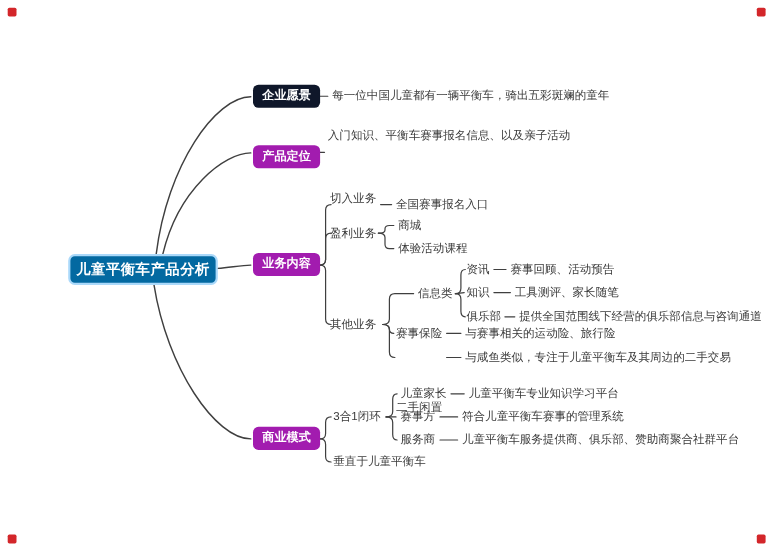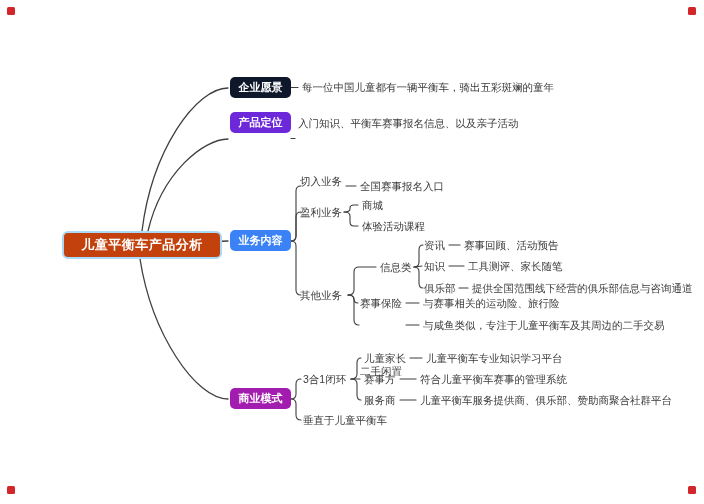--- a/index.html
+++ b/index.html
@@ -3,21 +3,21 @@
 <meta charset="utf-8">
 <style>
   html,body{margin:0;padding:0;background:#fff;}
   .stage{position:relative;width:704px;height:504px;background:#ffffff;overflow:hidden;
          font-family:"Liberation Sans","DejaVu Sans",sans-serif;}
   svg.wires{position:absolute;left:0;top:0;pointer-events:none;}
   svg.wires path{fill:none;stroke:#3f3f3f;stroke-width:1.1;stroke-linecap:round;}
   svg.wires path.trunk{stroke-width:1.3;}
 
   .node{position:absolute;box-sizing:border-box;text-align:right;}
-  .root{width:160px;height:28px;background:#c2410c;border:2px solid #ABD9FA;border-radius:6px;
+  .root{width:136px;height:28px;background:#0369a1;border:2px solid #ABD9FA;border-radius:6px;
         color:#fff;font-size:13px;font-weight:bold;text-align:center;line-height:24px;
         letter-spacing:.5px;white-space:nowrap;}
   .pill{width:61px;height:21px;border-radius:5px;color:#fff;font-size:11px;font-weight:bold;
         text-align:center;line-height:21px;white-space:nowrap;}
   .t{height:14px;line-height:14px;font-size:10.5px;color:#3a3a3a;white-space:nowrap;}
   .tblock{font-size:10.5px;color:#3a3a3a;line-height:15.5px;white-space:nowrap;}
 
   .corner{position:absolute;width:8px;height:8px;background:#d3262a;border-radius:1.5px;}
 </style>
 </head>
@@ -64,22 +64,22 @@
   </svg>
 
   <div class="corner" style="left:7px;top:7px;"></div>
   <div class="corner" style="left:688px;top:7px;"></div>
   <div class="corner" style="left:7px;top:486px;"></div>
   <div class="corner" style="left:688px;top:486px;"></div>
 
   <div class="node root" style="left:62px;top:231px;">儿童平衡车产品分析</div>
 
   <div class="node pill" style="left: 230px; top: 77px; background: #0f172a;">企业愿景</div>
-  <div class="node pill" style="left: 230px; top: 112px; background: #6d28d9;">产品定位</div>
-  <div class="node pill" style="left: 230px; top: 230px; background: #3b82f6;">业务内容</div>
+  <div class="node pill" style="left: 230px; top: 132px; background: #a21caf;">产品定位</div>
+  <div class="node pill" style="left: 230px; top: 230px; background: #a21caf;">业务内容</div>
   <div class="node pill" style="left: 230px; top: 388px; background: #a21caf;">商业模式</div>
 
   <div class="node t" style="left:302px;top:80px;">每一位中国儿童都有一辆平衡车，骑出五彩斑斓的童年</div>
 
   <div class="node tblock" style="left:298px;top:116px;">
     <div>入门知识、平衡车赛事报名信息、以及亲子活动</div>
   </div>
 
   <div class="node t" style="left:300px;top:174px;">切入业务</div>
   <div class="node t" style="left:360px;top:179px;">全国赛事报名入口</div>

